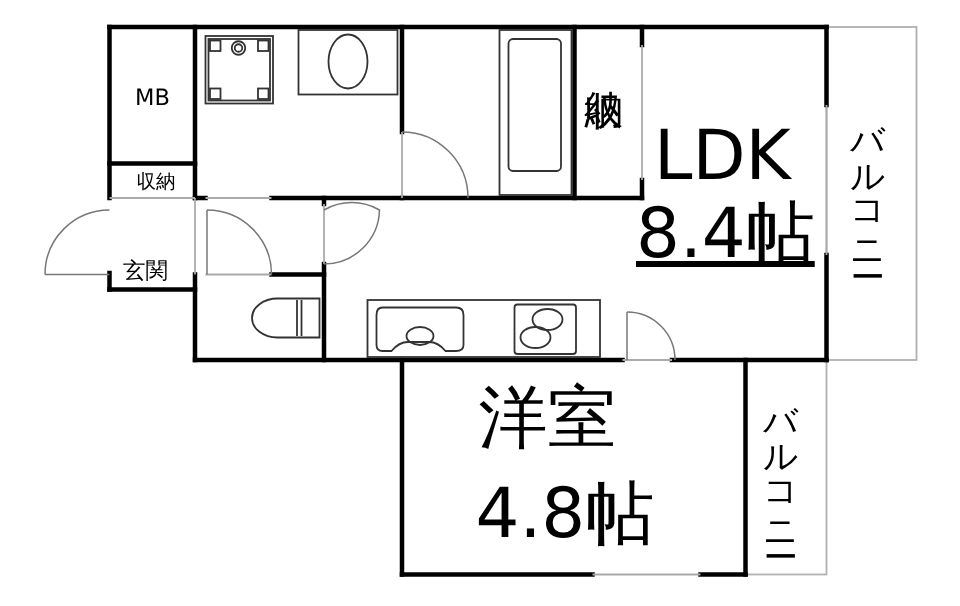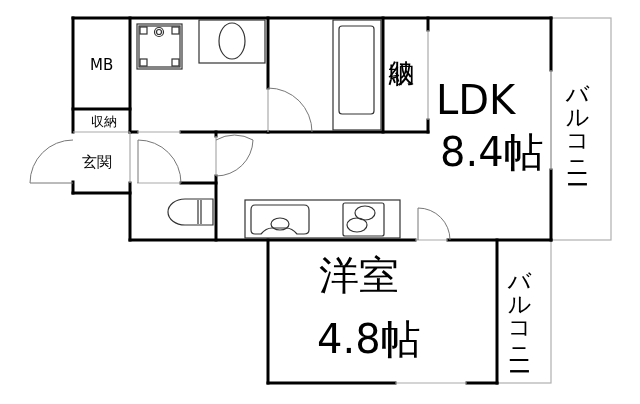--- a/index.html
+++ b/index.html
@@ -1,21 +1,21 @@
 <!DOCTYPE html>
 <html><head>
   <meta charset="utf-8">
   <style>
     html, body { margin: 0; padding: 0; background: #ffffff; }
     body { width: 640px; height: 404px; position: relative; overflow: hidden; font-family: "DejaVu Sans", sans-serif; }
     #plan { position: absolute; left: 0; top: 0; width: 640px; height: 404px; }
     .lbl { position: absolute; color: #000; line-height: 1; white-space: nowrap; }
     .lbl-sm { font-size: 15px; }
     .lbl-xs { font-size: 13px; }
-    .lbl-lg { font-size: 40px; }
+    .lbl-lg { font-size: 46px; }
     .vertical { writing-mode: vertical-rl; text-orientation: upright; letter-spacing: 0px; }
   </style>
 </head>
 <body>
 
 <svg id="plan" viewBox="0 0 640 404" xmlns="http://www.w3.org/2000/svg">
 
   <g fill="none" stroke="#b0b0b0" stroke-width="1.2">
     <rect x="551" y="18" width="60" height="222"></rect>
   </g>
@@ -134,20 +134,20 @@
   </g>
   <g fill="none" stroke="#333" stroke-width="1.2">
     <rect x="343" y="203" width="41" height="33" rx="2"></rect>
     <ellipse cx="365" cy="213" rx="10" ry="7"></ellipse>
     <ellipse cx="357" cy="225" rx="10" ry="7"></ellipse>
   </g>
 </svg>
 
 <div class="lbl lbl-sm" style="left:90px; top:58px;">MB</div>
 <div class="lbl lbl-xs" style="left:91px; top:115px;">収納</div>
-<div class="lbl lbl-sm" style="left:82px; top:155px;">玄関</div>
+<div class="lbl lbl-sm" style="left:82px; top:173px;">玄関</div>
 <div class="lbl vertical" style="left:389px; top:40px; font-size:26px;">収納</div>
 <div class="lbl lbl-lg" style="left:436px; top:80px;">LDK</div>
-<div class="lbl lbl-lg" style="left:440px; top:132px;">8.4帖</div>
+<div class="lbl lbl-lg" style="left:424px; top:132px;text-decoration:underline;">8.4帖</div>
 <div class="lbl lbl-lg" style="left:319px; top:255px;">洋室</div>
 <div class="lbl lbl-lg" style="left:317px; top:319px;">4.8帖</div>
 <div class="lbl vertical" style="left:566px; top:68px; font-size:23px;">バルコニー</div>
 <div class="lbl vertical" style="left:508px; top:255px; font-size:23px;">バルコニー</div>
 
 </body></html>

